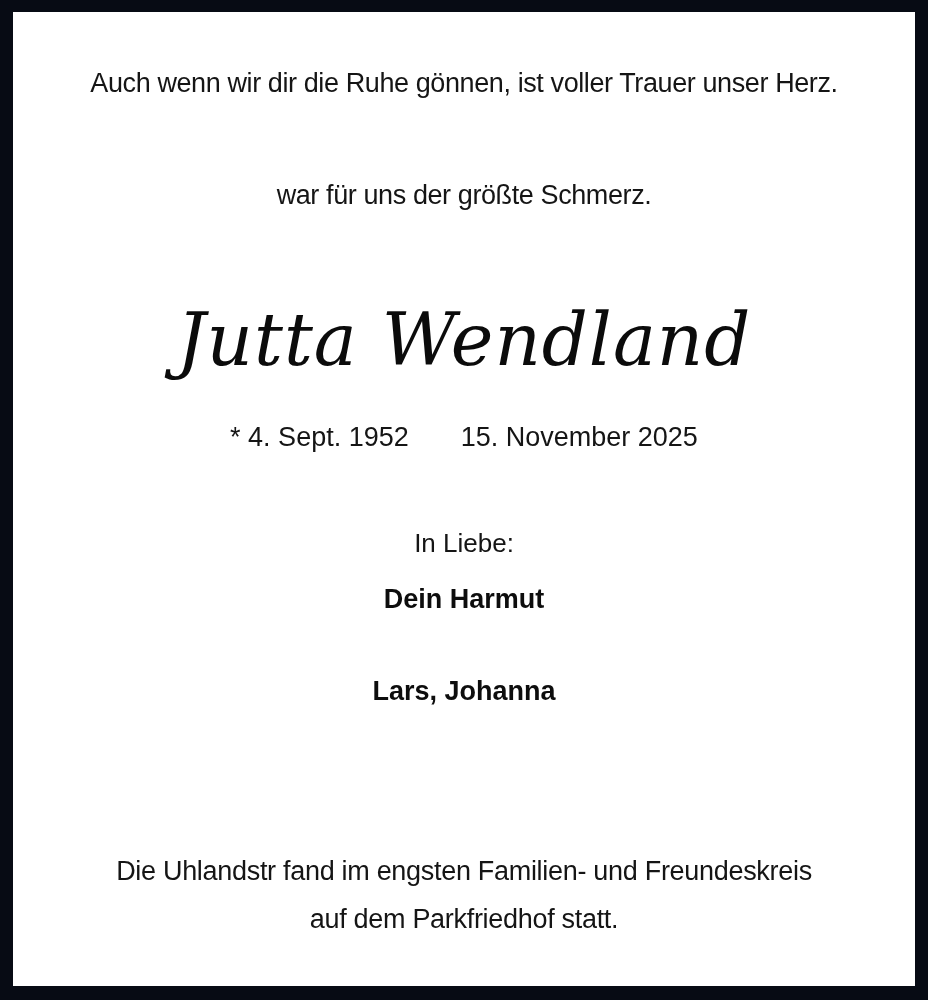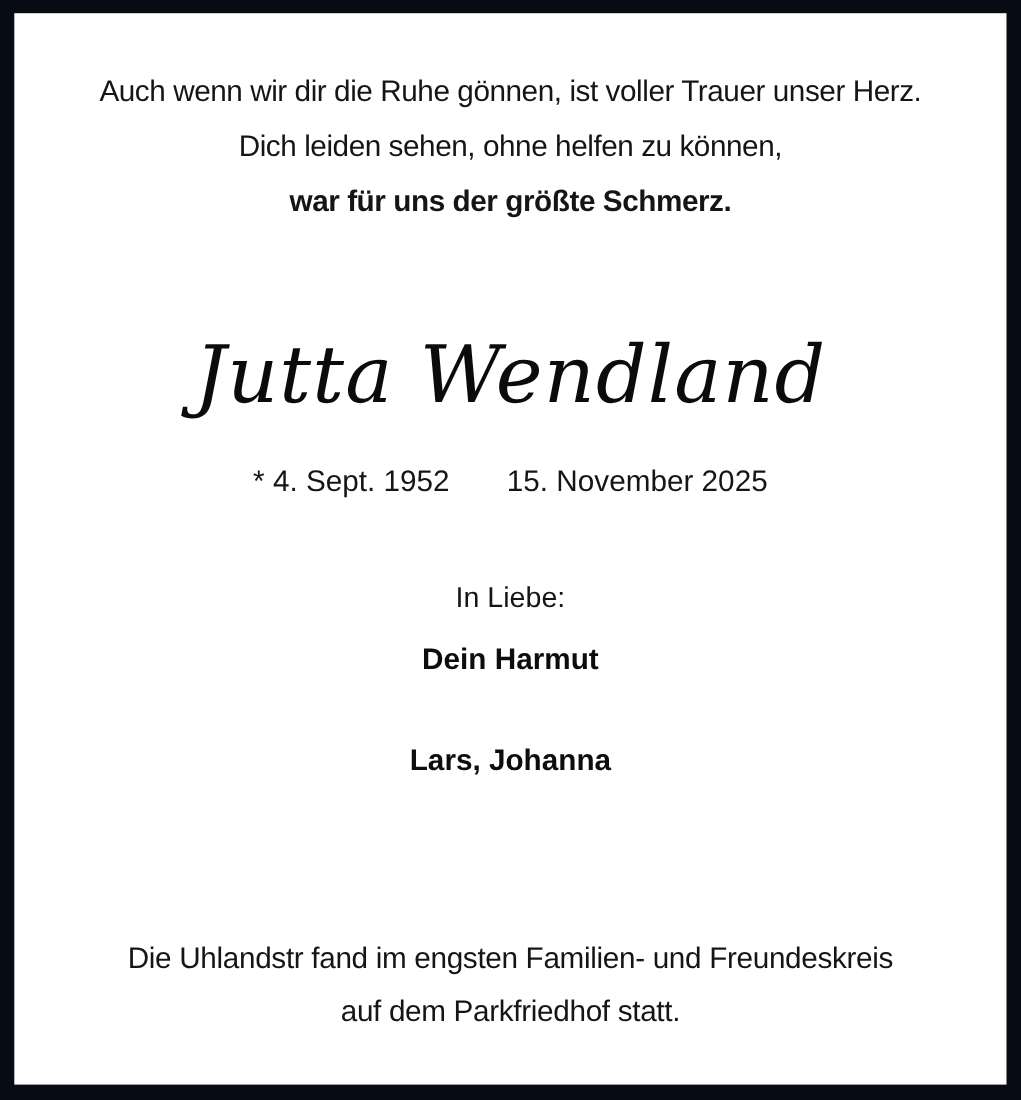--- a/index.html
+++ b/index.html
@@ -40,22 +40,21 @@
   .address { font-size: 27px; }
   .address .sep { display: inline-block; margin: 0 10px; }
   .closing { font-size: 27px; letter-spacing: -0.3px; }
 </style>
 </head>
 <body>
 
 <div class="card">
 
   <div class="line verse" style="top:56px;">Auch wenn wir dir die Ruhe gönnen, ist voller Trauer unser Herz.</div>
-  <div class="line verse" style="top:106px;">Dich leiden sehen, ohne helfen zu können,</div>
-  <div class="line verse" style="top:156px;font-weight:bold;">war für uns der größte Schmerz.</div>
+  <div class="line verse" style="top:168px;">war für uns der größte Schmerz.</div>
 
   <div class="line name" style="top:286px;">Jutta Wendland</div>
 
   <div class="line dates" style="top:410px;">
     <span>* 4. Sept. 1952</span><span class="gap"></span><span>15. November 2025</span>
   </div>
 
   <div class="line liebe" style="top:516px;">In Liebe:</div>
 
   <div class="line family" style="top:572px;">Dein Harmut</div>

